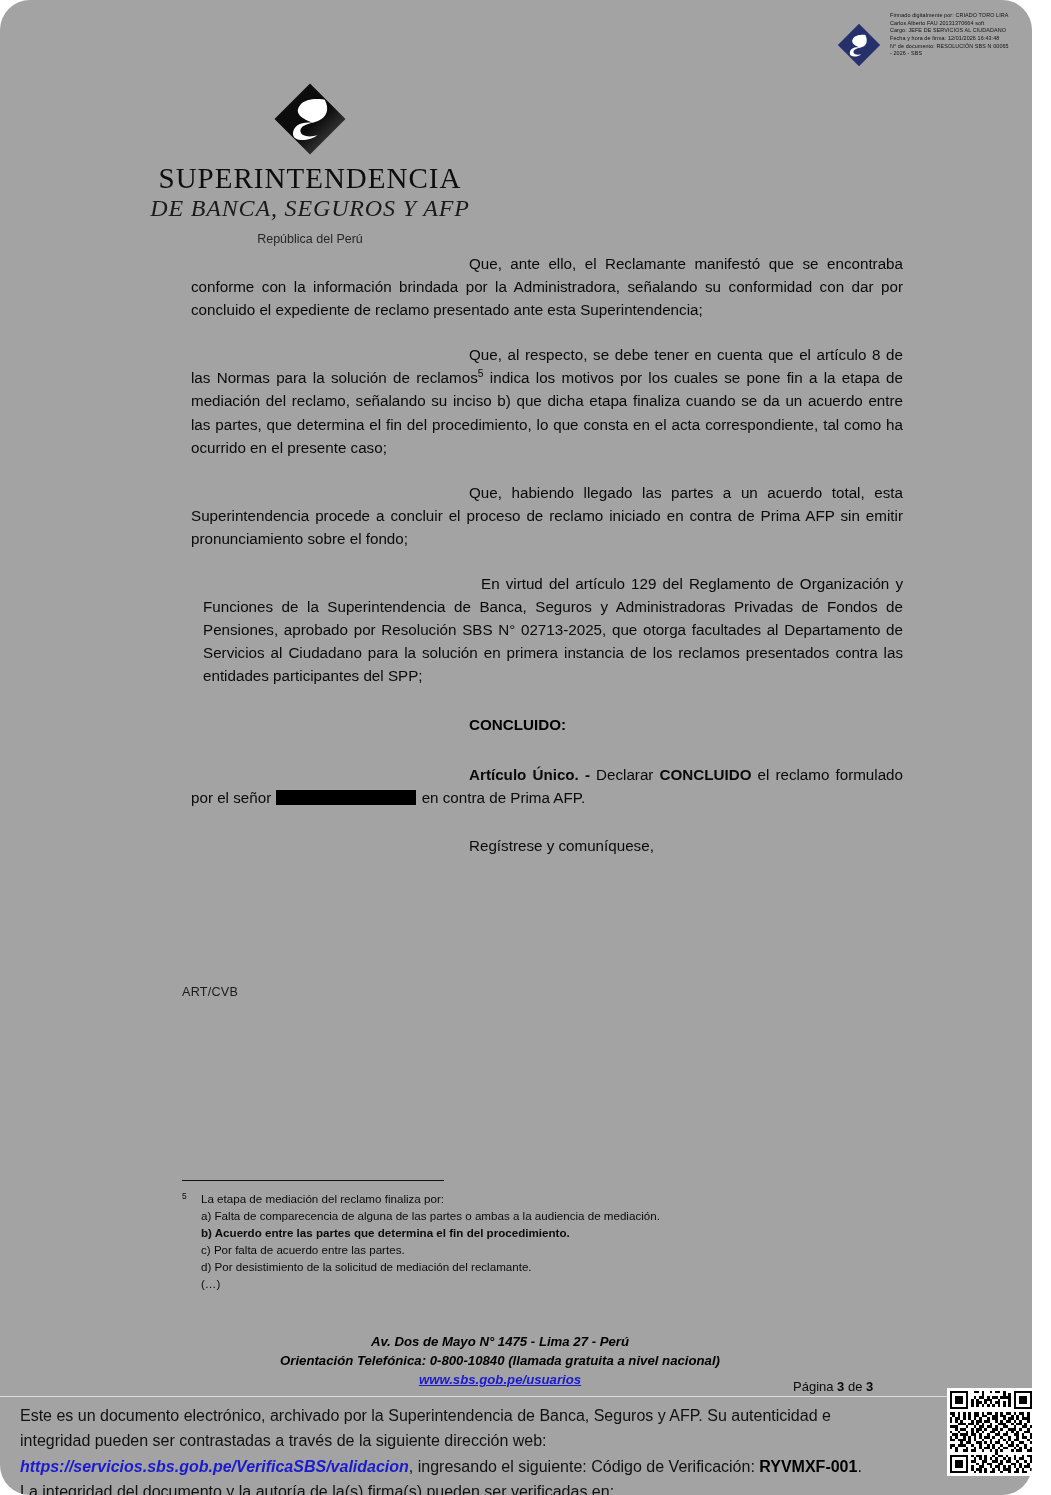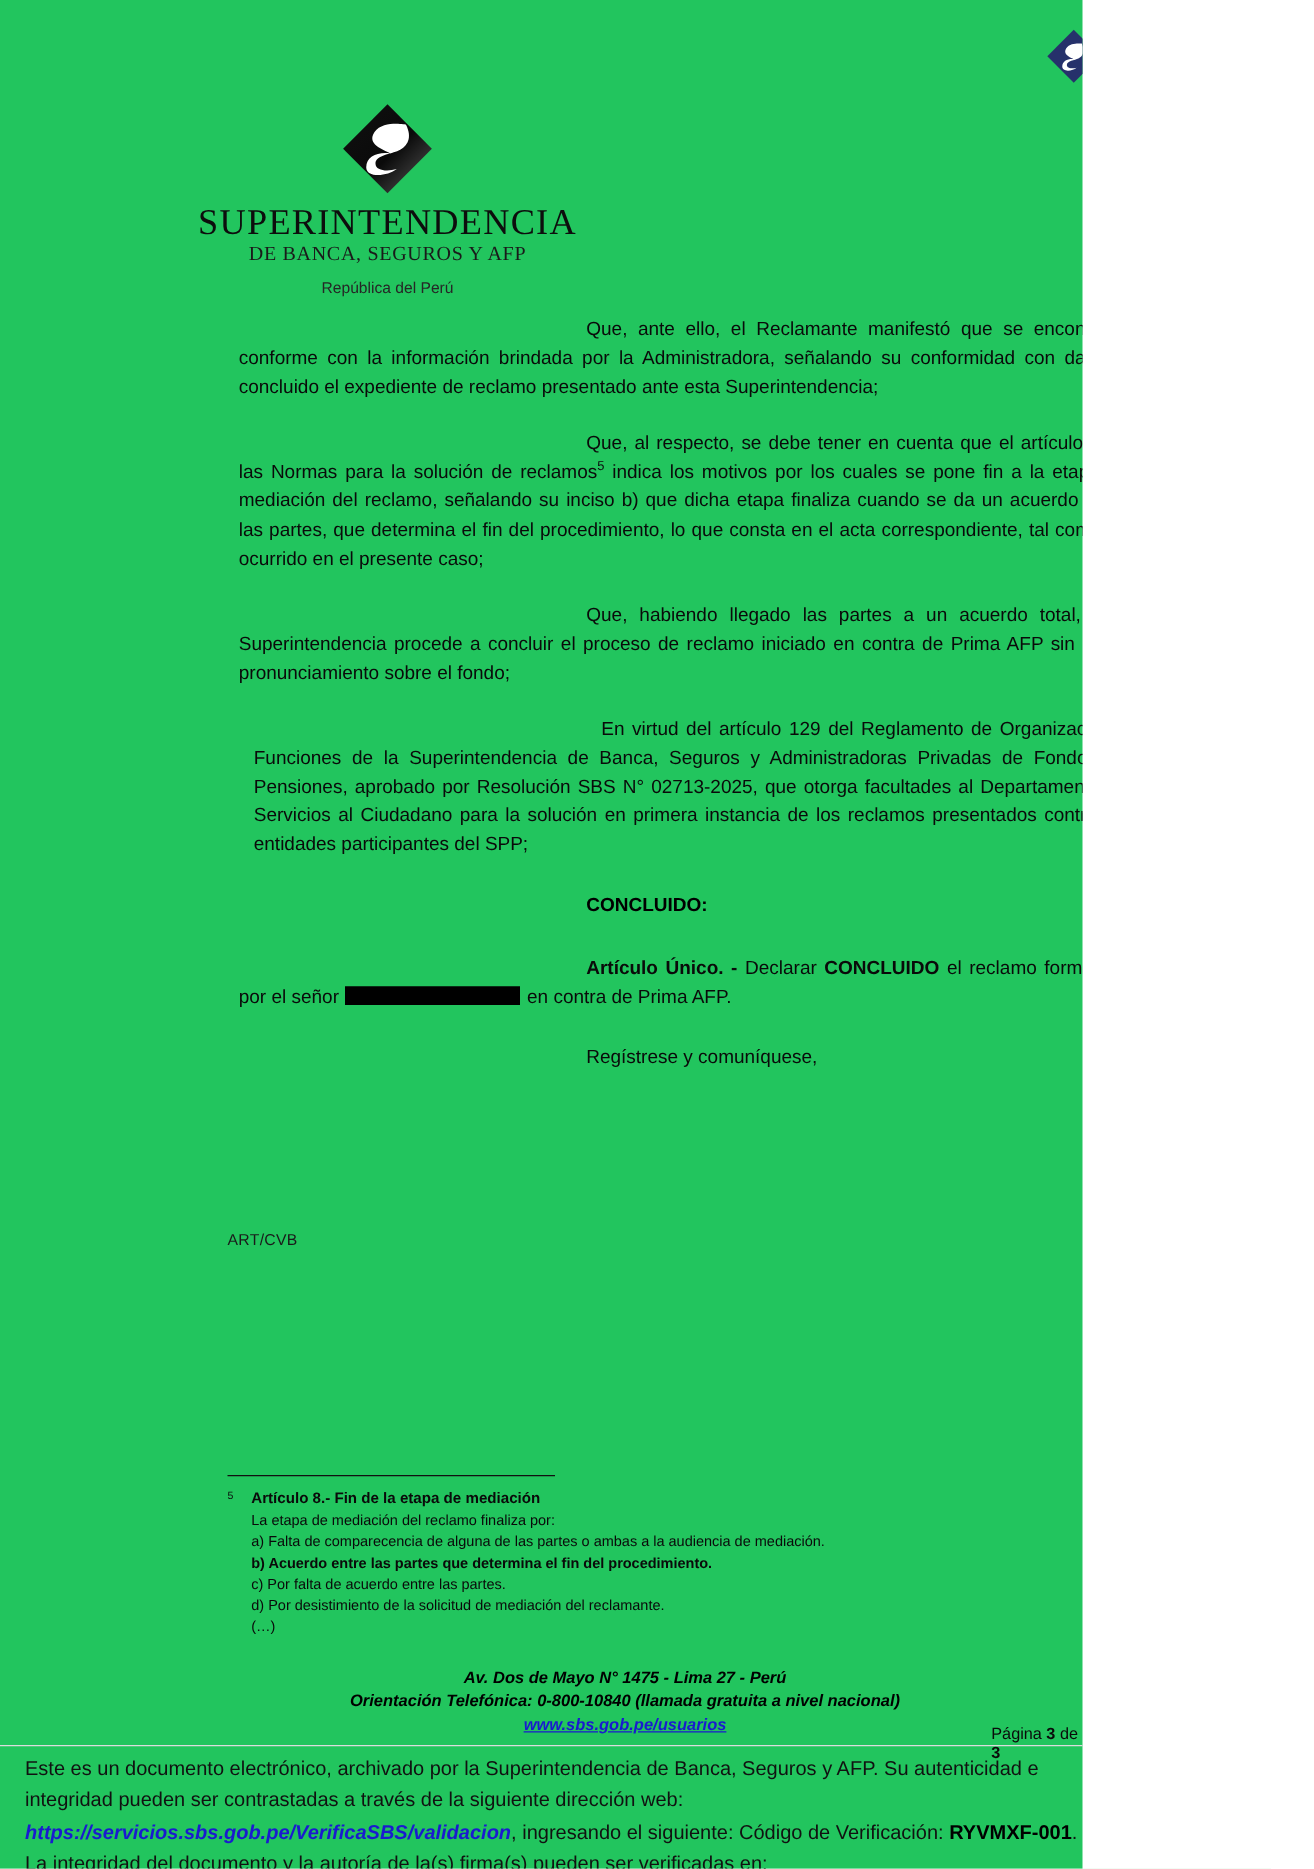--- a/index.html
+++ b/index.html
@@ -7,25 +7,26 @@
     margin: 0;
     padding: 0;
     background: #ffffff;
   }
   body {
     font-family: "Liberation Sans", sans-serif;
     color: #000000;
   }
   .page {
     position: relative;
-    width: 866px;
+    width: 1032px;
     height: 1495px;
-    background: #22c55e;
+    background: #a3a3a3;
     overflow: hidden;
     box-sizing: border-box;
+    border-radius: 30px;
   }
 
   
   .signature-stamp {
     position: absolute;
     top: 12px;
     left: 836px;
     width: 210px;
     display: flex;
     align-items: flex-start;
@@ -64,24 +65,25 @@
   }
   .logo-title {
     font-family: "Liberation Serif", serif;
     font-size: 29px;
     letter-spacing: 0.035em;
     color: #0d0d0d;
     line-height: 1.02;
   }
   .logo-sub {
     font-family: "Liberation Serif", serif;
-    font-size: 16px;
+    font-size: 24px;
     letter-spacing: 0.035em;
     color: #1a1a1a;
     margin-top: 1px;
+    font-style: italic;
   }
   .logo-country {
     font-family: "Liberation Sans", sans-serif;
     font-size: 12.5px;
     color: #262626;
     margin-top: 10px;
   }
 
   
   .body-block {
@@ -318,21 +320,20 @@
   </div>
 
 
   <div class="initials">ART/CVB</div>
 
   <div class="footnote">
     <div class="footnote-rule"></div>
     <div class="footnote-body">
       <span class="fn-marker">5</span>
       <div class="fn-indent">
-        <span class="fn-title fn-item">Artículo 8.- Fin de la etapa de mediación</span>
         <span class="fn-item">La etapa de mediación del reclamo finaliza por:</span>
         <span class="fn-item">a) Falta de comparecencia de alguna de las partes o ambas a la audiencia de mediación.</span>
         <span class="fn-item bold">b) Acuerdo entre las partes que determina el fin del procedimiento.</span>
         <span class="fn-item">c) Por falta de acuerdo entre las partes.</span>
         <span class="fn-item">d) Por desistimiento de la solicitud de mediación del reclamante.</span>
         <span class="fn-item">(…)</span>
       </div>
     </div>
   </div>
 

